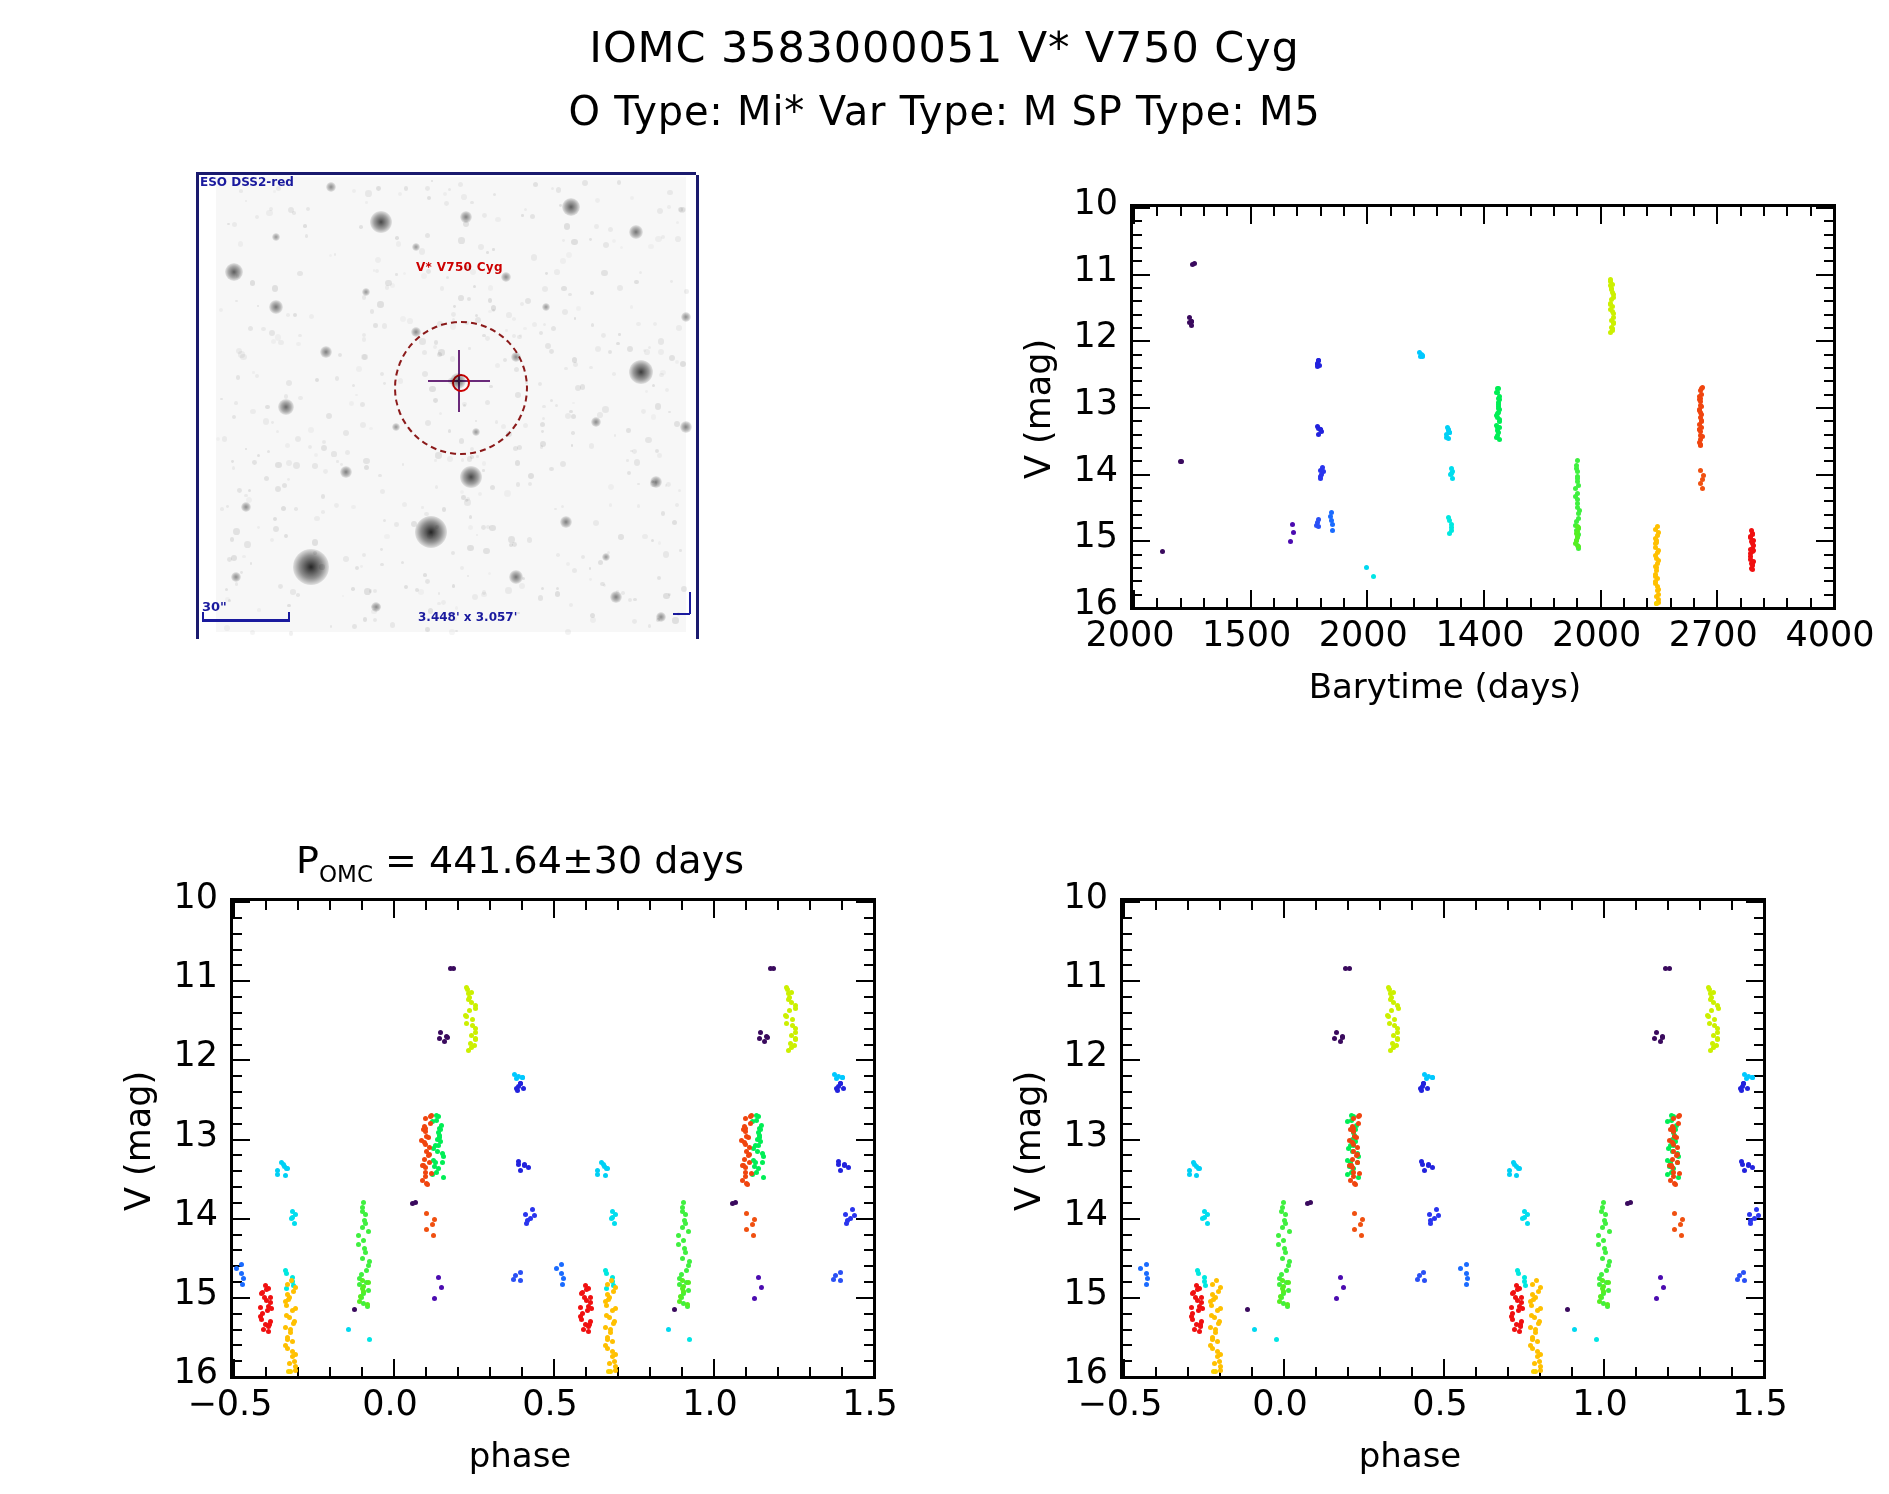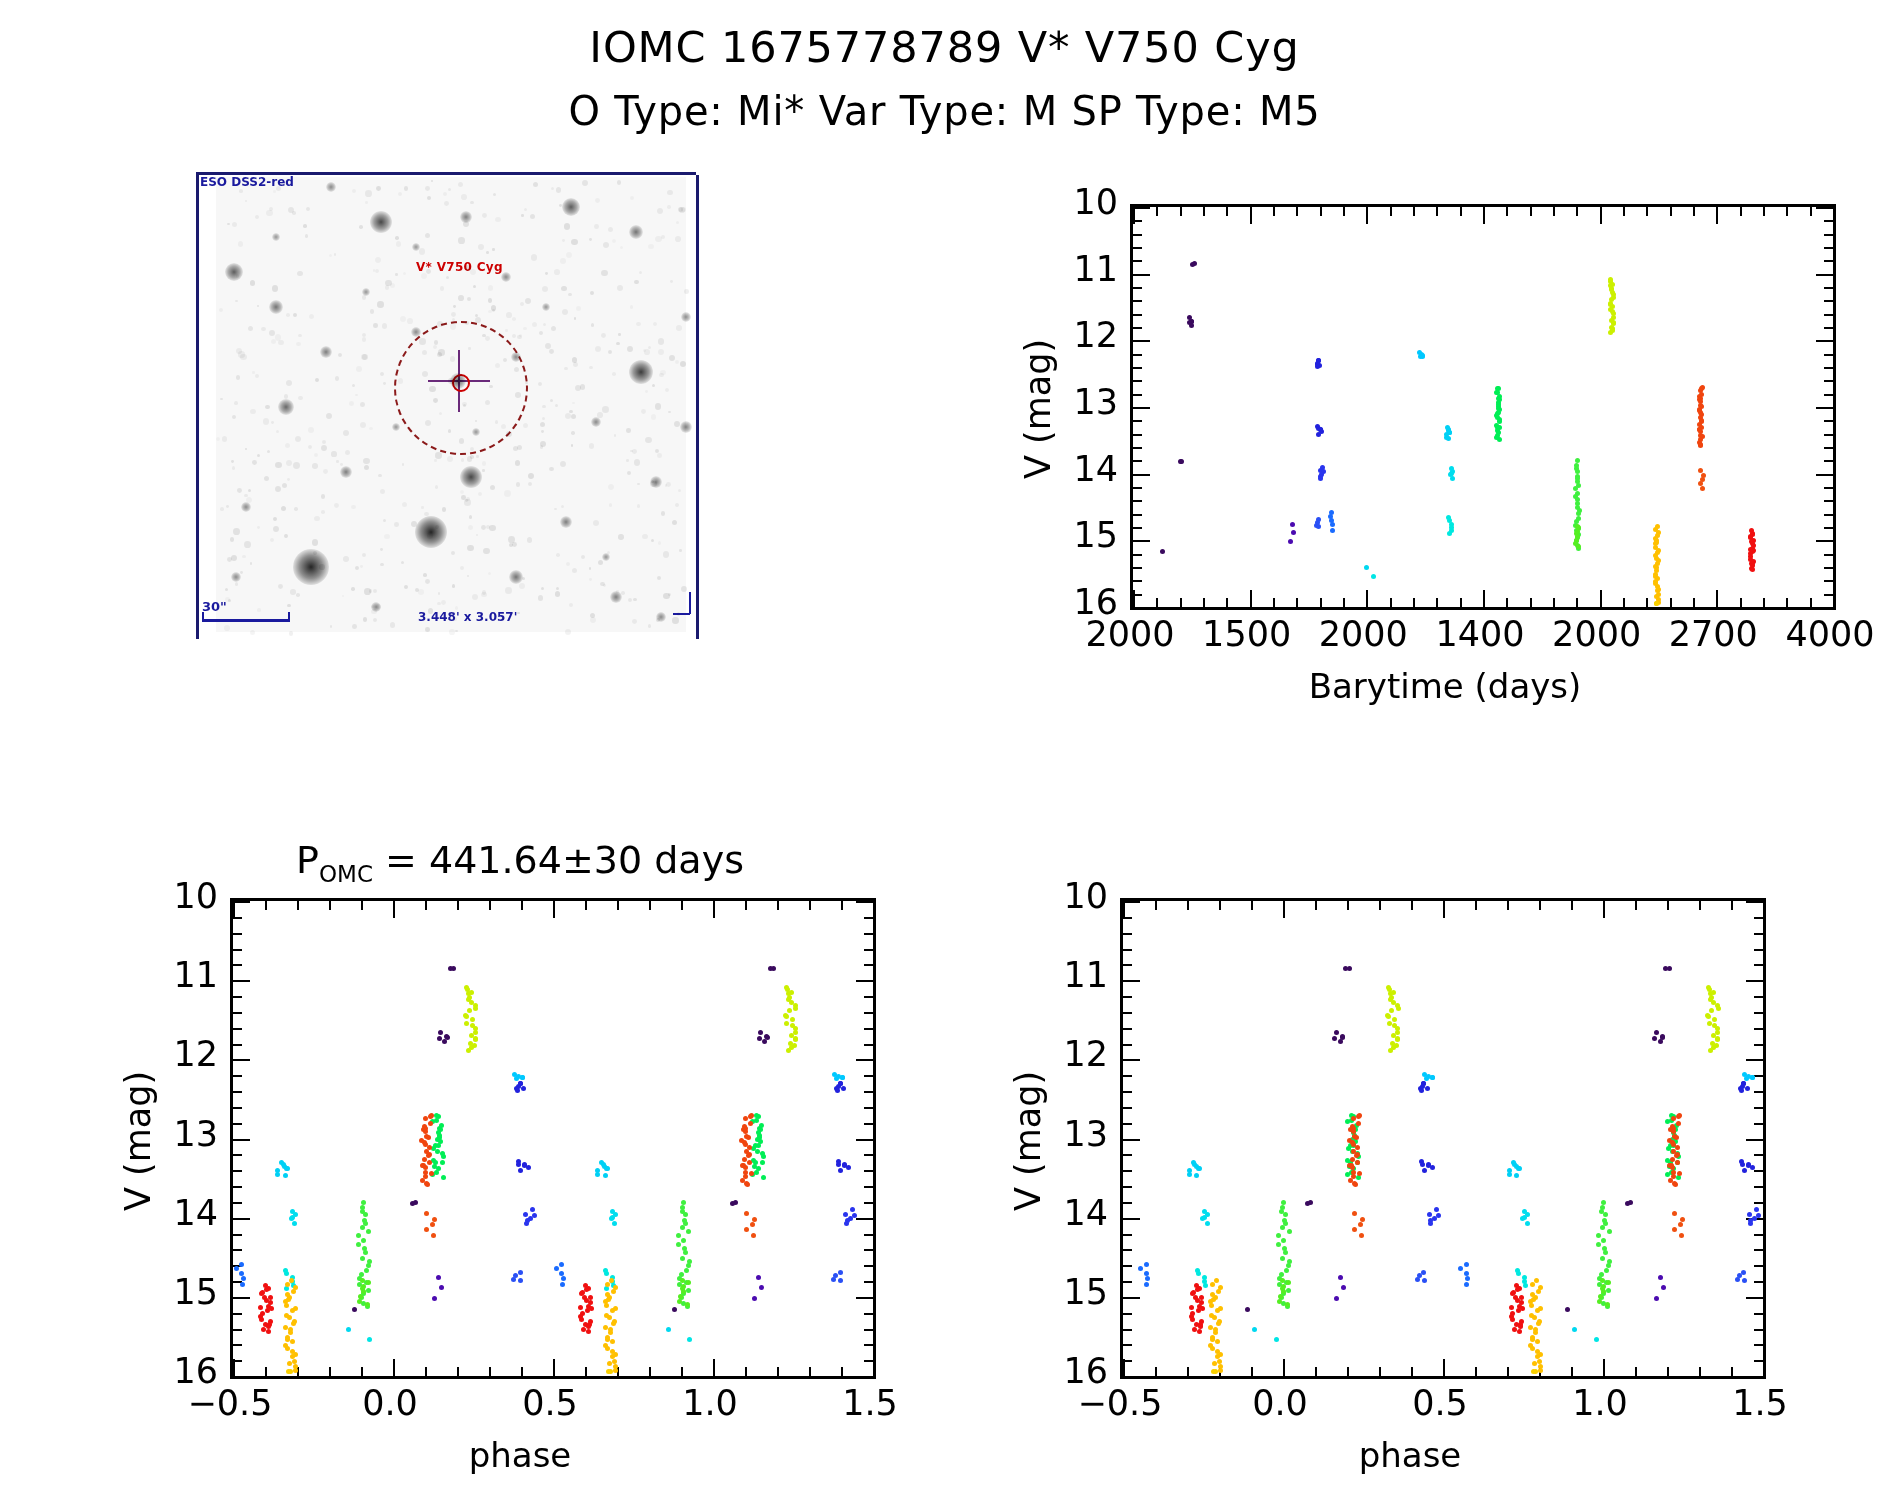--- a/index.html
+++ b/index.html
@@ -48,21 +48,21 @@
   .axis-name-y{position:absolute;font-size:35px;transform:rotate(-90deg);
                transform-origin:left top;white-space:nowrap;}
 
   #panel-lc{left:1020px;top:148px;width:850px;height:520px;}
   #panel-omc{left:120px;top:838px;width:800px;height:620px;}
   #panel-vsx{left:1010px;top:838px;width:800px;height:620px;}
 </style>
 </head>
 <body>
 
-<div class="ttl" id="title-line1">IOMC 1675778789    V* V750 Cyg</div>
+<div class="ttl" id="title-line1">IOMC 3583000051    V* V750 Cyg</div>
 <div class="ttl" id="title-line2">O Type: Mi*   Var Type: M   SP Type: M5</div>
 
 <div id="sky-panel">
   <div id="sky-frame"></div>
   <div id="sky-canvas">
     <div id="sky-survey">ESO DSS2-red</div>
     <div id="sky-label">V* V750 Cyg</div>
     <div id="sky-circle"></div>
     <div id="sky-cross-h"></div>
     <div id="sky-cross-v"></div>

